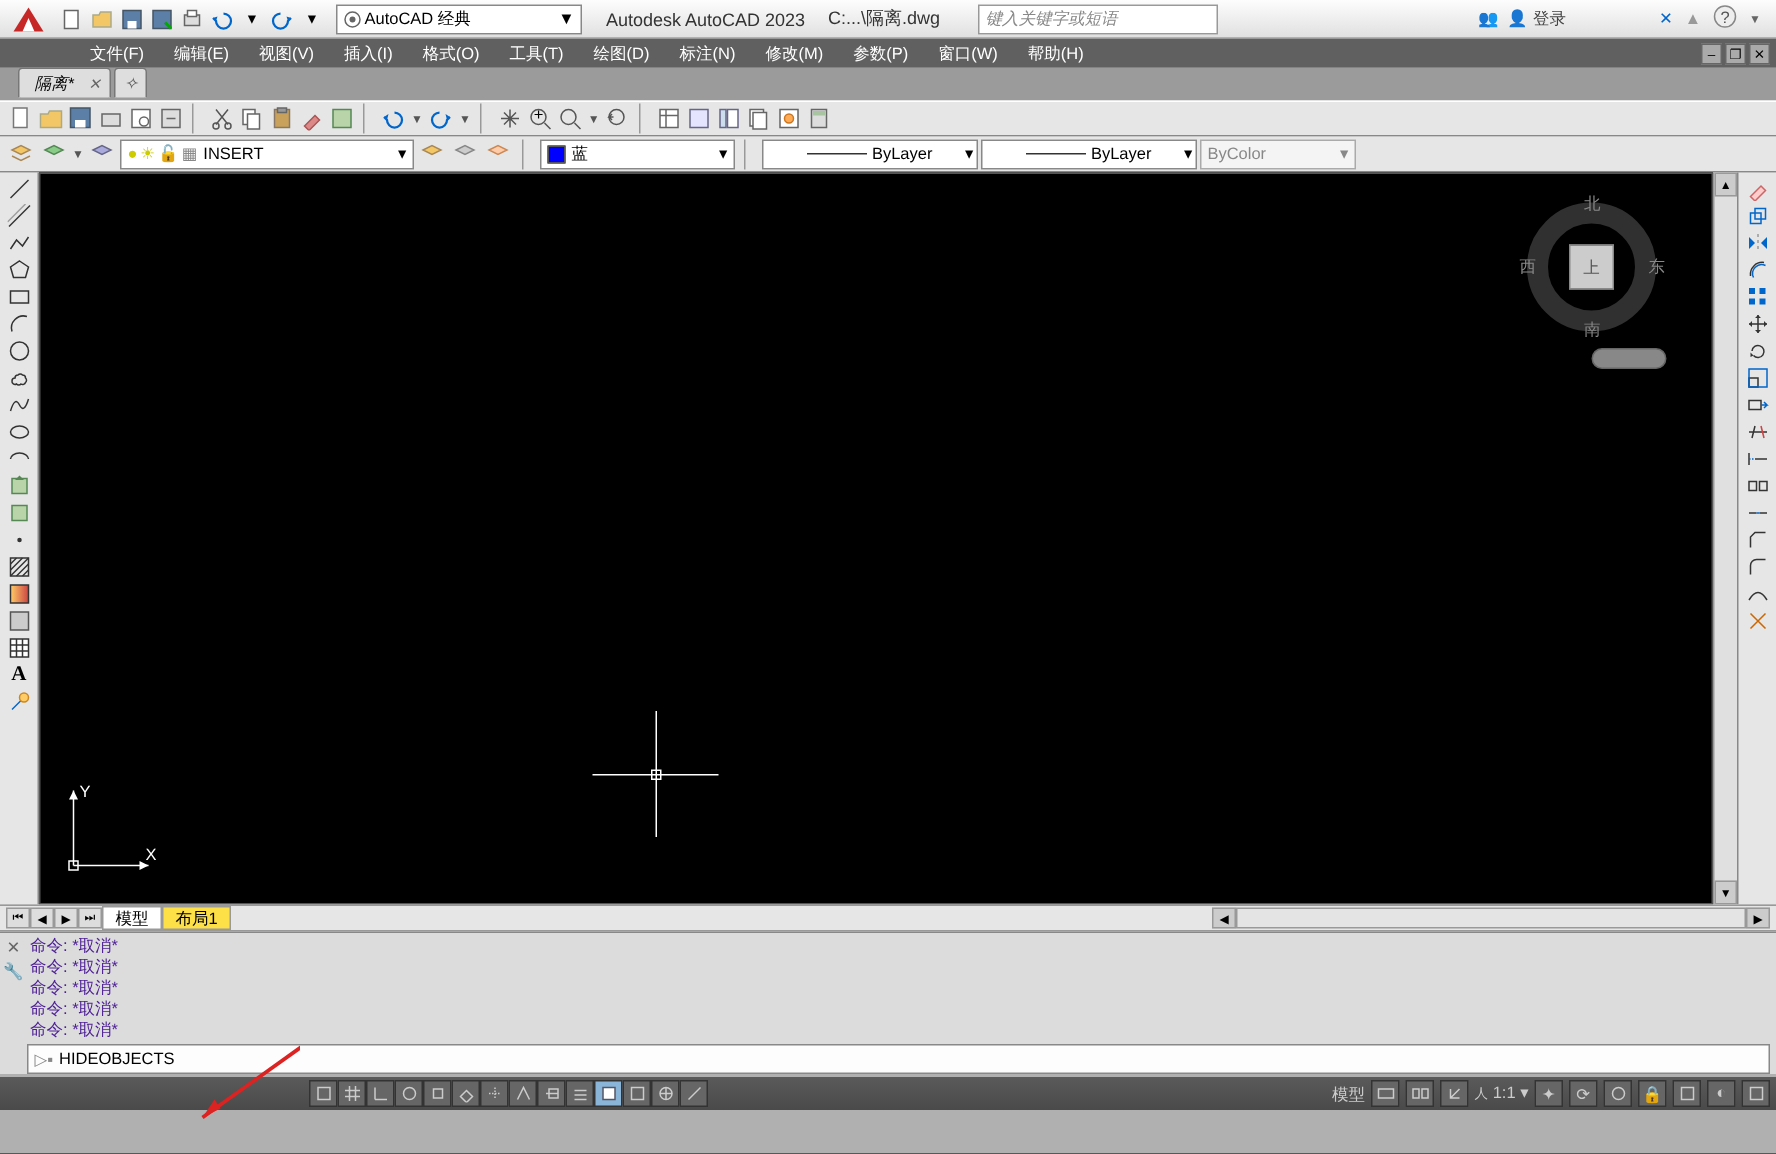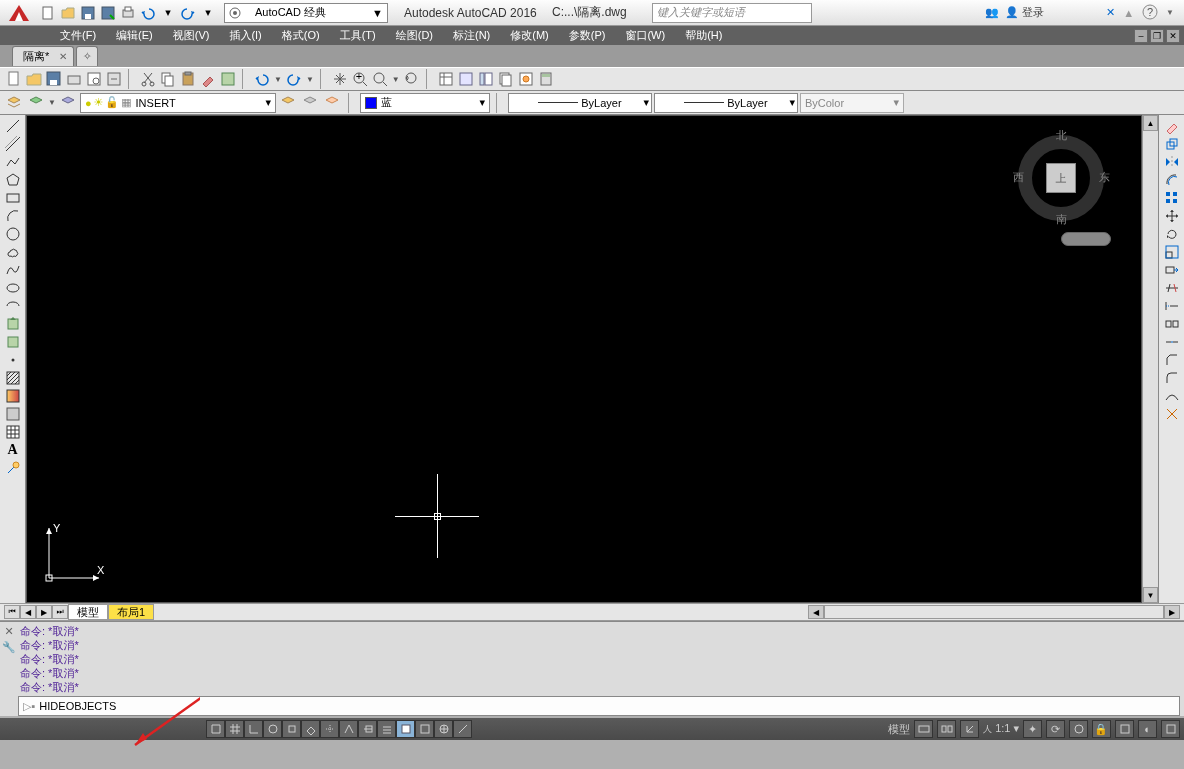--- a/index.html
+++ b/index.html
@@ -14,21 +14,21 @@
 .search-box { position:absolute; left:652px; width:160px; height:20px; background:#fff; border:1px solid #999; padding:0 4px; font-style:italic; color:#888; display:flex; align-items:center; }
 .title-right { position:absolute; right:140px; display:flex; gap:6px; align-items:center; color:#444; }
 .title-right-icons { position:absolute; right:10px; display:flex; gap:8px; align-items:center; }
 
 .menubar { height:19px; background:#606060; display:flex; align-items:center; padding:0 20px; position:relative; }
 .menubar .app-A { width:30px; }
 .menu-item { color:#fff; font-size:11px; padding:0 10px; cursor:pointer; }
 .mdi-ctrl { position:absolute; right:4px; display:flex; gap:2px; }
 .mdi-ctrl span { width:14px; height:14px; background:#aaa; border:1px solid #666; font-size:9px; display:flex; align-items:center; justify-content:center; cursor:pointer; }
 
-.filetabs { height:22px; background:#9b9b9b; display:flex; align-items:center; padding:0 12px; }
+.filetabs { height:22px; background:#9b9b9b; display:flex; align-items:flex-start; padding:0 12px;font-style:italic; }
 .ftab { background:#dedede; border:1px solid #777; border-bottom:none; height:20px; padding:0 24px 0 10px; display:flex; align-items:center; position:relative; margin-right:2px; font-size:11px; border-radius:3px 3px 0 0; }
 .ftab .x { position:absolute; right:6px; color:#666; cursor:pointer; font-size:10px; }
 .ftab.new { width:22px; padding:0; justify-content:center; color:#555; }
 
 .toolbar-row { height:24px; background:#e6e6e6; border-top:1px solid #fff; border-bottom:1px solid #888; display:flex; align-items:center; padding:0 4px; gap:0; }
 .tb-sep { width:6px; height:20px; border-left:1px solid #999; margin:0 4px; }
 .toolbar-row .ico-btn svg { display:block; }
 
 .props-row { height:24px; background:#e6e6e6; border-bottom:1px solid #888; display:flex; align-items:center; padding:0 4px; gap:2px; }
 .layer-combo { width:196px; height:20px; background:#fff; border:1px solid #888; display:flex; align-items:center; padding:0 4px; font-size:11px; }
@@ -141,30 +141,30 @@
     <div class="qat-btn">▾</div>
     <div class="qat-btn">
         <svg width="14" height="14">
           <path d="M6 3 A5 5 0 1 0 11 8 L13 6" fill="none" stroke="#06c" stroke-width="1.5"></path>
           <path d="M13 6l-3-1 1 3z" fill="#06c"></path>
         </svg>
       </div>
     <div class="qat-btn">▾</div>
   </div>
   <div class="workspace-dd">
-    <span style="display:flex;align-items:center;gap:14px">
+    <span style="display:flex;align-items:center;gap:2px">
         <svg width="12" height="12">
           <circle cx="6" cy="6" r="5" fill="none" stroke="#666"></circle>
           <circle cx="6" cy="6" r="2" fill="#666"></circle>
         </svg>
         <span>AutoCAD 经典</span>
       </span>
     <span>▼</span>
   </div>
-  <span class="title-text">Autodesk AutoCAD 2016</span>
+  <span class="title-text">Autodesk AutoCAD 2023</span>
   <span class="title-file">C:...\隔离.dwg</span>
   <div class="search-box">
       <span>键入关键字或短语</span>
     </div>
   <div class="title-right">
     <span>👥</span>
     <span>👤 <span>登录</span></span>
   </div>
   <div class="title-right-icons">
     <span style="color:#06c">✕</span>

